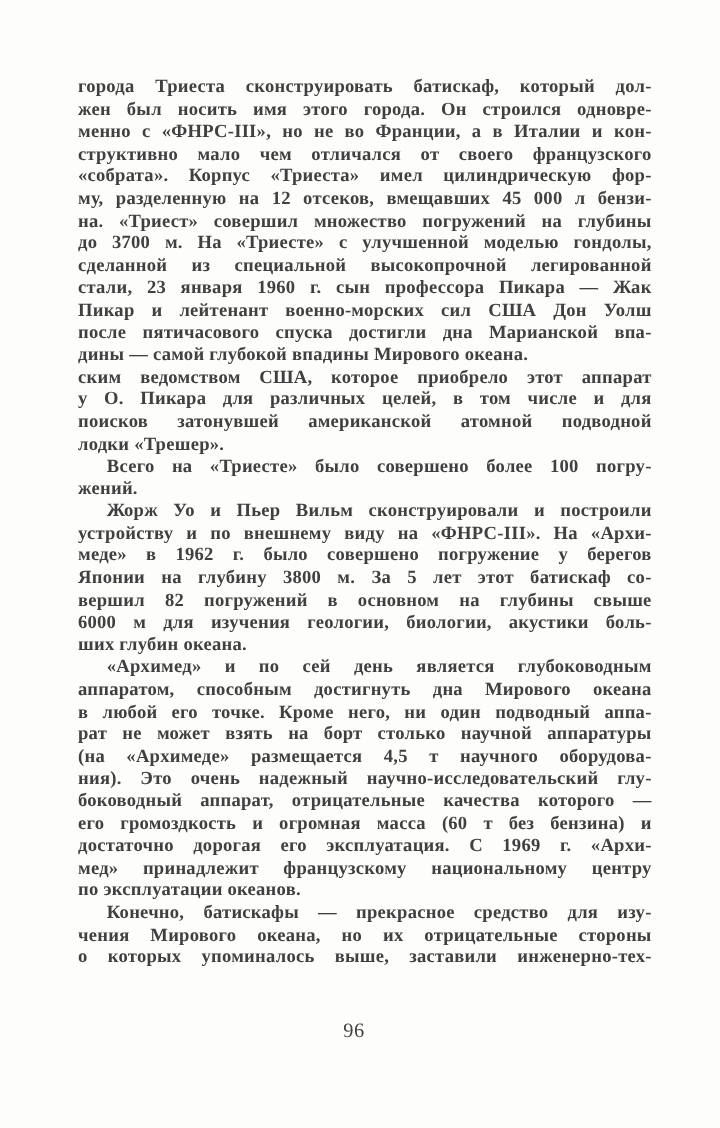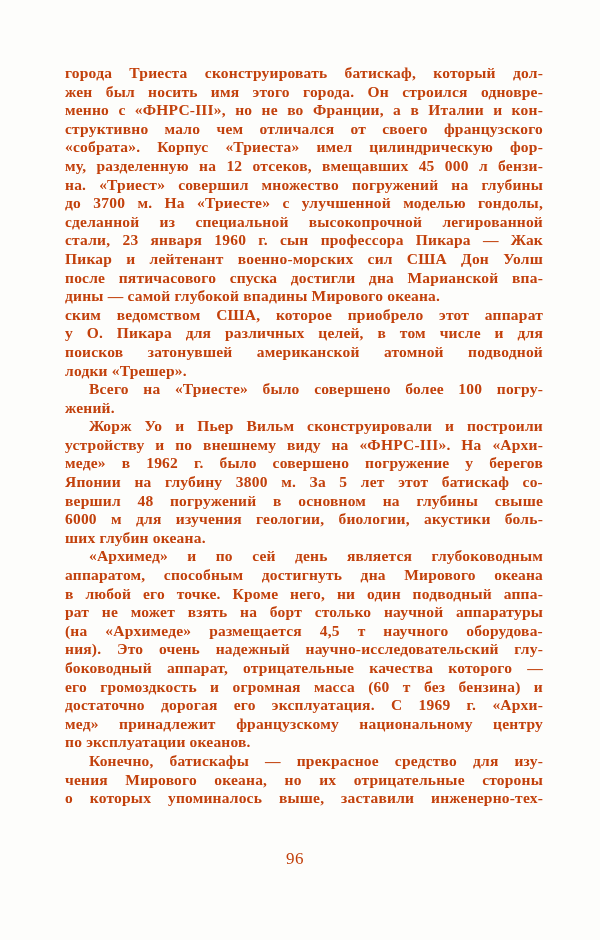--- a/index.html
+++ b/index.html
@@ -5,21 +5,21 @@
   html, body {
     margin: 0;
     padding: 0;
     background: #fdfdfb;
   }
   .page {
     position: relative;
     width: 600px;
     height: 940px;
     background: #fdfdfb;
-    color: #c2410c;
+    color: #404040;
     font-family: "Liberation Serif", "DejaVu Serif", serif;
     font-weight: 700;
     overflow: hidden;
   }
   .text-block {
     position: absolute;
     left: 65px;
     top: 64px;
     width: 478px;
   }
@@ -80,21 +80,21 @@
       </div>
       <div class="paragraph">
         <div class="line indent">Всего на «Триесте» было совершено более 100 погру-</div>
         <div class="line last">жений.</div>
       </div>
       <div class="paragraph">
         <div class="line indent">Жорж Уо и Пьер Вильм сконструировали и построили</div>
         <div class="line">устройству и по внешнему виду на «ФНРС-III». На «Архи-</div>
         <div class="line">меде» в 1962 г. было совершено погружение у берегов</div>
         <div class="line">Японии на глубину 3800 м. За 5 лет этот батискаф со-</div>
-        <div class="line">вершил 48 погружений в основном на глубины свыше</div>
+        <div class="line">вершил 82 погружений в основном на глубины свыше</div>
         <div class="line">6000 м для изучения геологии, биологии, акустики боль-</div>
         <div class="line last">ших глубин океана.</div>
       </div>
       <div class="paragraph">
         <div class="line indent">«Архимед» и по сей день является глубоководным</div>
         <div class="line">аппаратом, способным достигнуть дна Мирового океана</div>
         <div class="line">в любой его точке. Кроме него, ни один подводный аппа-</div>
         <div class="line">рат не может взять на борт столько научной аппаратуры</div>
         <div class="line">(на «Архимеде» размещается 4,5 т научного оборудова-</div>
         <div class="line">ния). Это очень надежный научно-исследовательский глу-</div>

